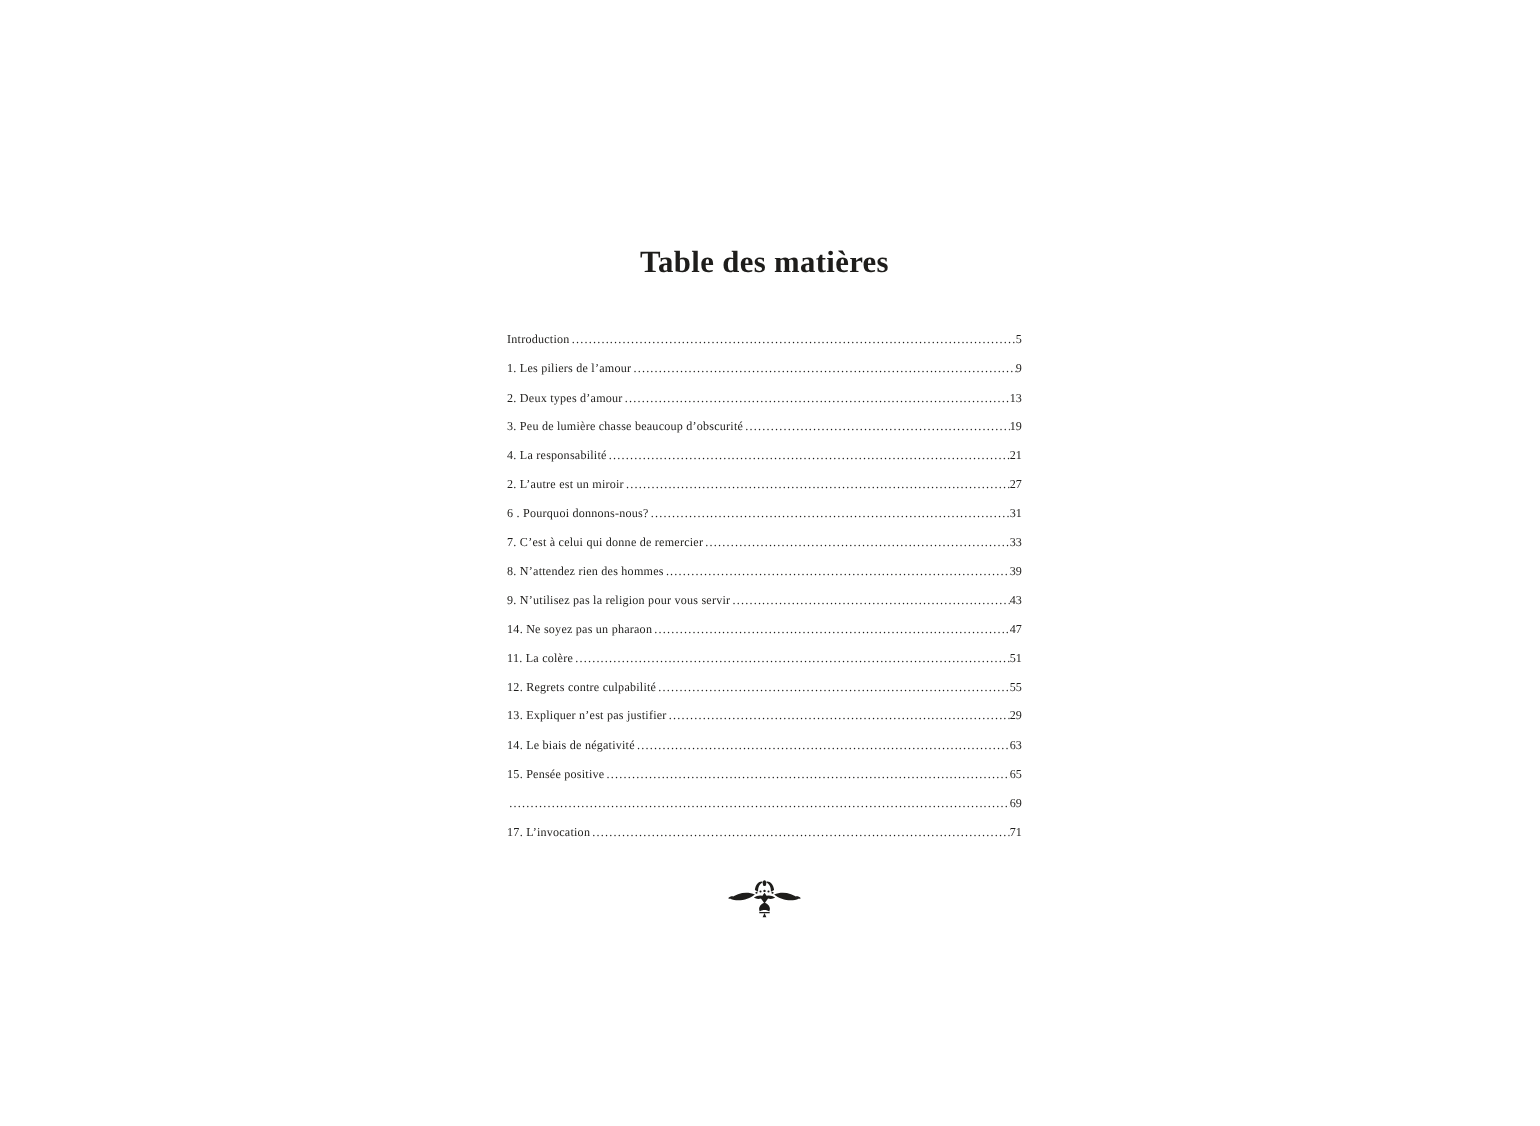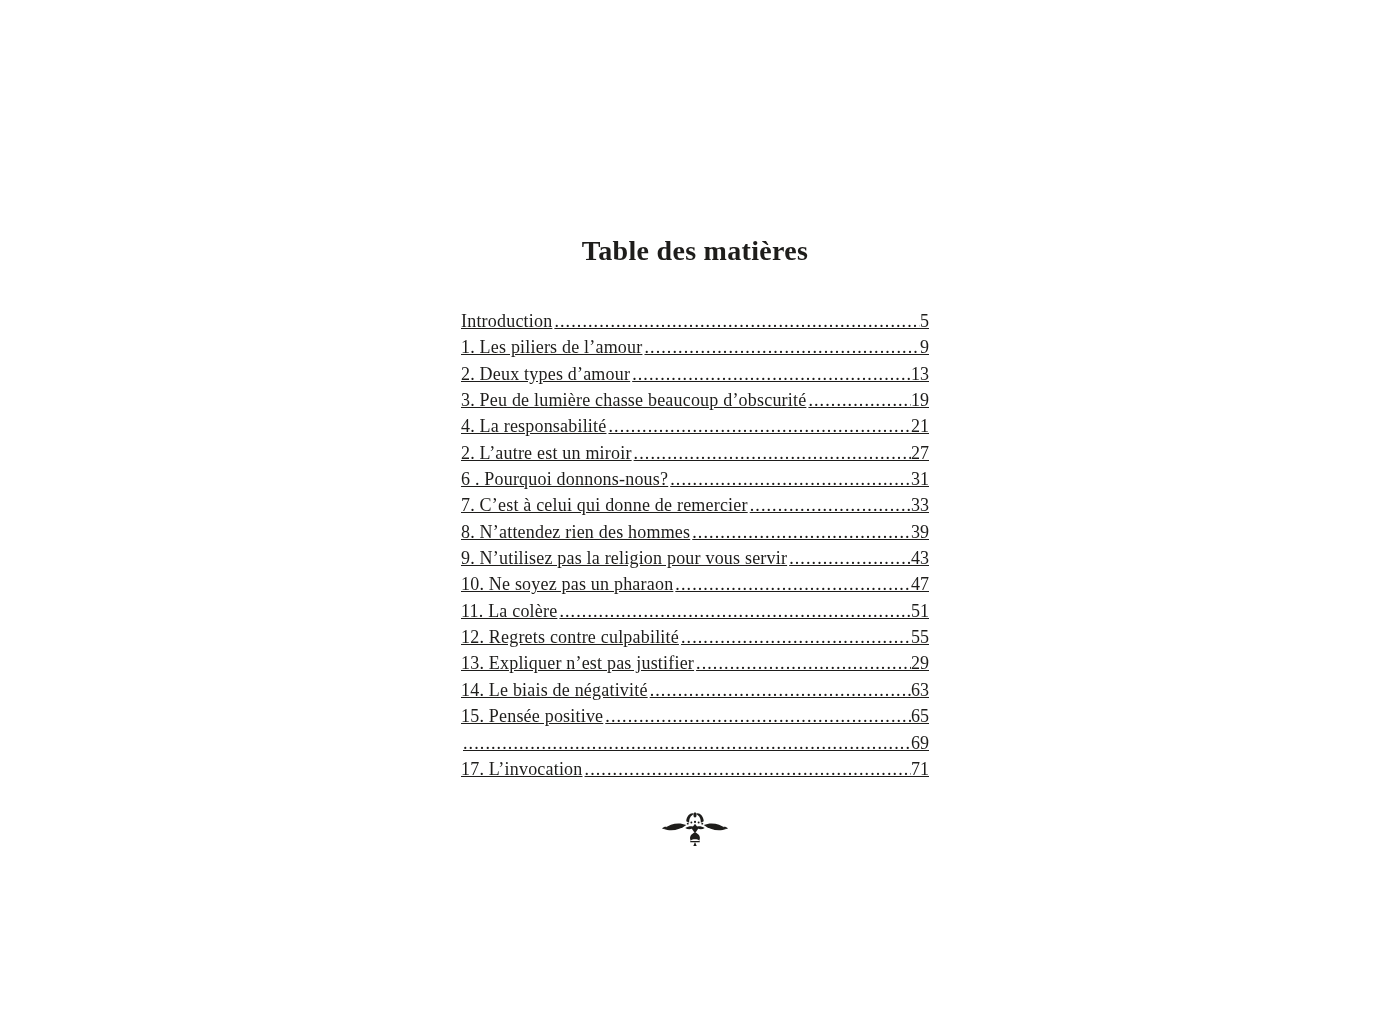--- a/index.html
+++ b/index.html
@@ -15,37 +15,36 @@
     color: var(--text-color, #1e1d1b);
     overflow: hidden;
   }
   .content {
     position: absolute;
     left: 461px;
     top: 222px;
     width: 468px;
   }
   .toc-title {
-    margin: 12px;
+    margin: 0;
     font-size: 28px;
     line-height: 34px;
     font-weight: bold;
     text-align: center;
     letter-spacing: 0.3px;
   }
   .toc {
     margin-top: 40px;
   }
   .toc-row {
     display: flex;
     align-items: baseline;
     line-height: 26.35px;
-    font-size: 18px;
+    font-size: 11px;
     white-space: nowrap;
-    text-decoration: underline;
   }
   .toc-label {
     flex: 0 0 auto;
     letter-spacing: 0.2px;
   }
   .toc-leader {
     flex: 1 1 auto;
     min-width: 12px;
     overflow: hidden;
     white-space: nowrap;
@@ -126,21 +125,21 @@
     <span class="toc-page">39</span>
   </div>
 
   <div class="toc-row">
     <span class="toc-label">9. N’utilisez pas la religion pour vous servir</span>
     <span class="toc-leader" aria-hidden="true">....................................................................................................................................................................................</span>
     <span class="toc-page">43</span>
   </div>
 
   <div class="toc-row">
-    <span class="toc-label">10. Ne soyez pas un pharaon</span>
+    <span class="toc-label">14. Ne soyez pas un pharaon</span>
     <span class="toc-leader" aria-hidden="true">....................................................................................................................................................................................</span>
     <span class="toc-page">47</span>
   </div>
 
   <div class="toc-row">
     <span class="toc-label">11. La colère</span>
     <span class="toc-leader" aria-hidden="true">....................................................................................................................................................................................</span>
     <span class="toc-page">51</span>
   </div>
 

